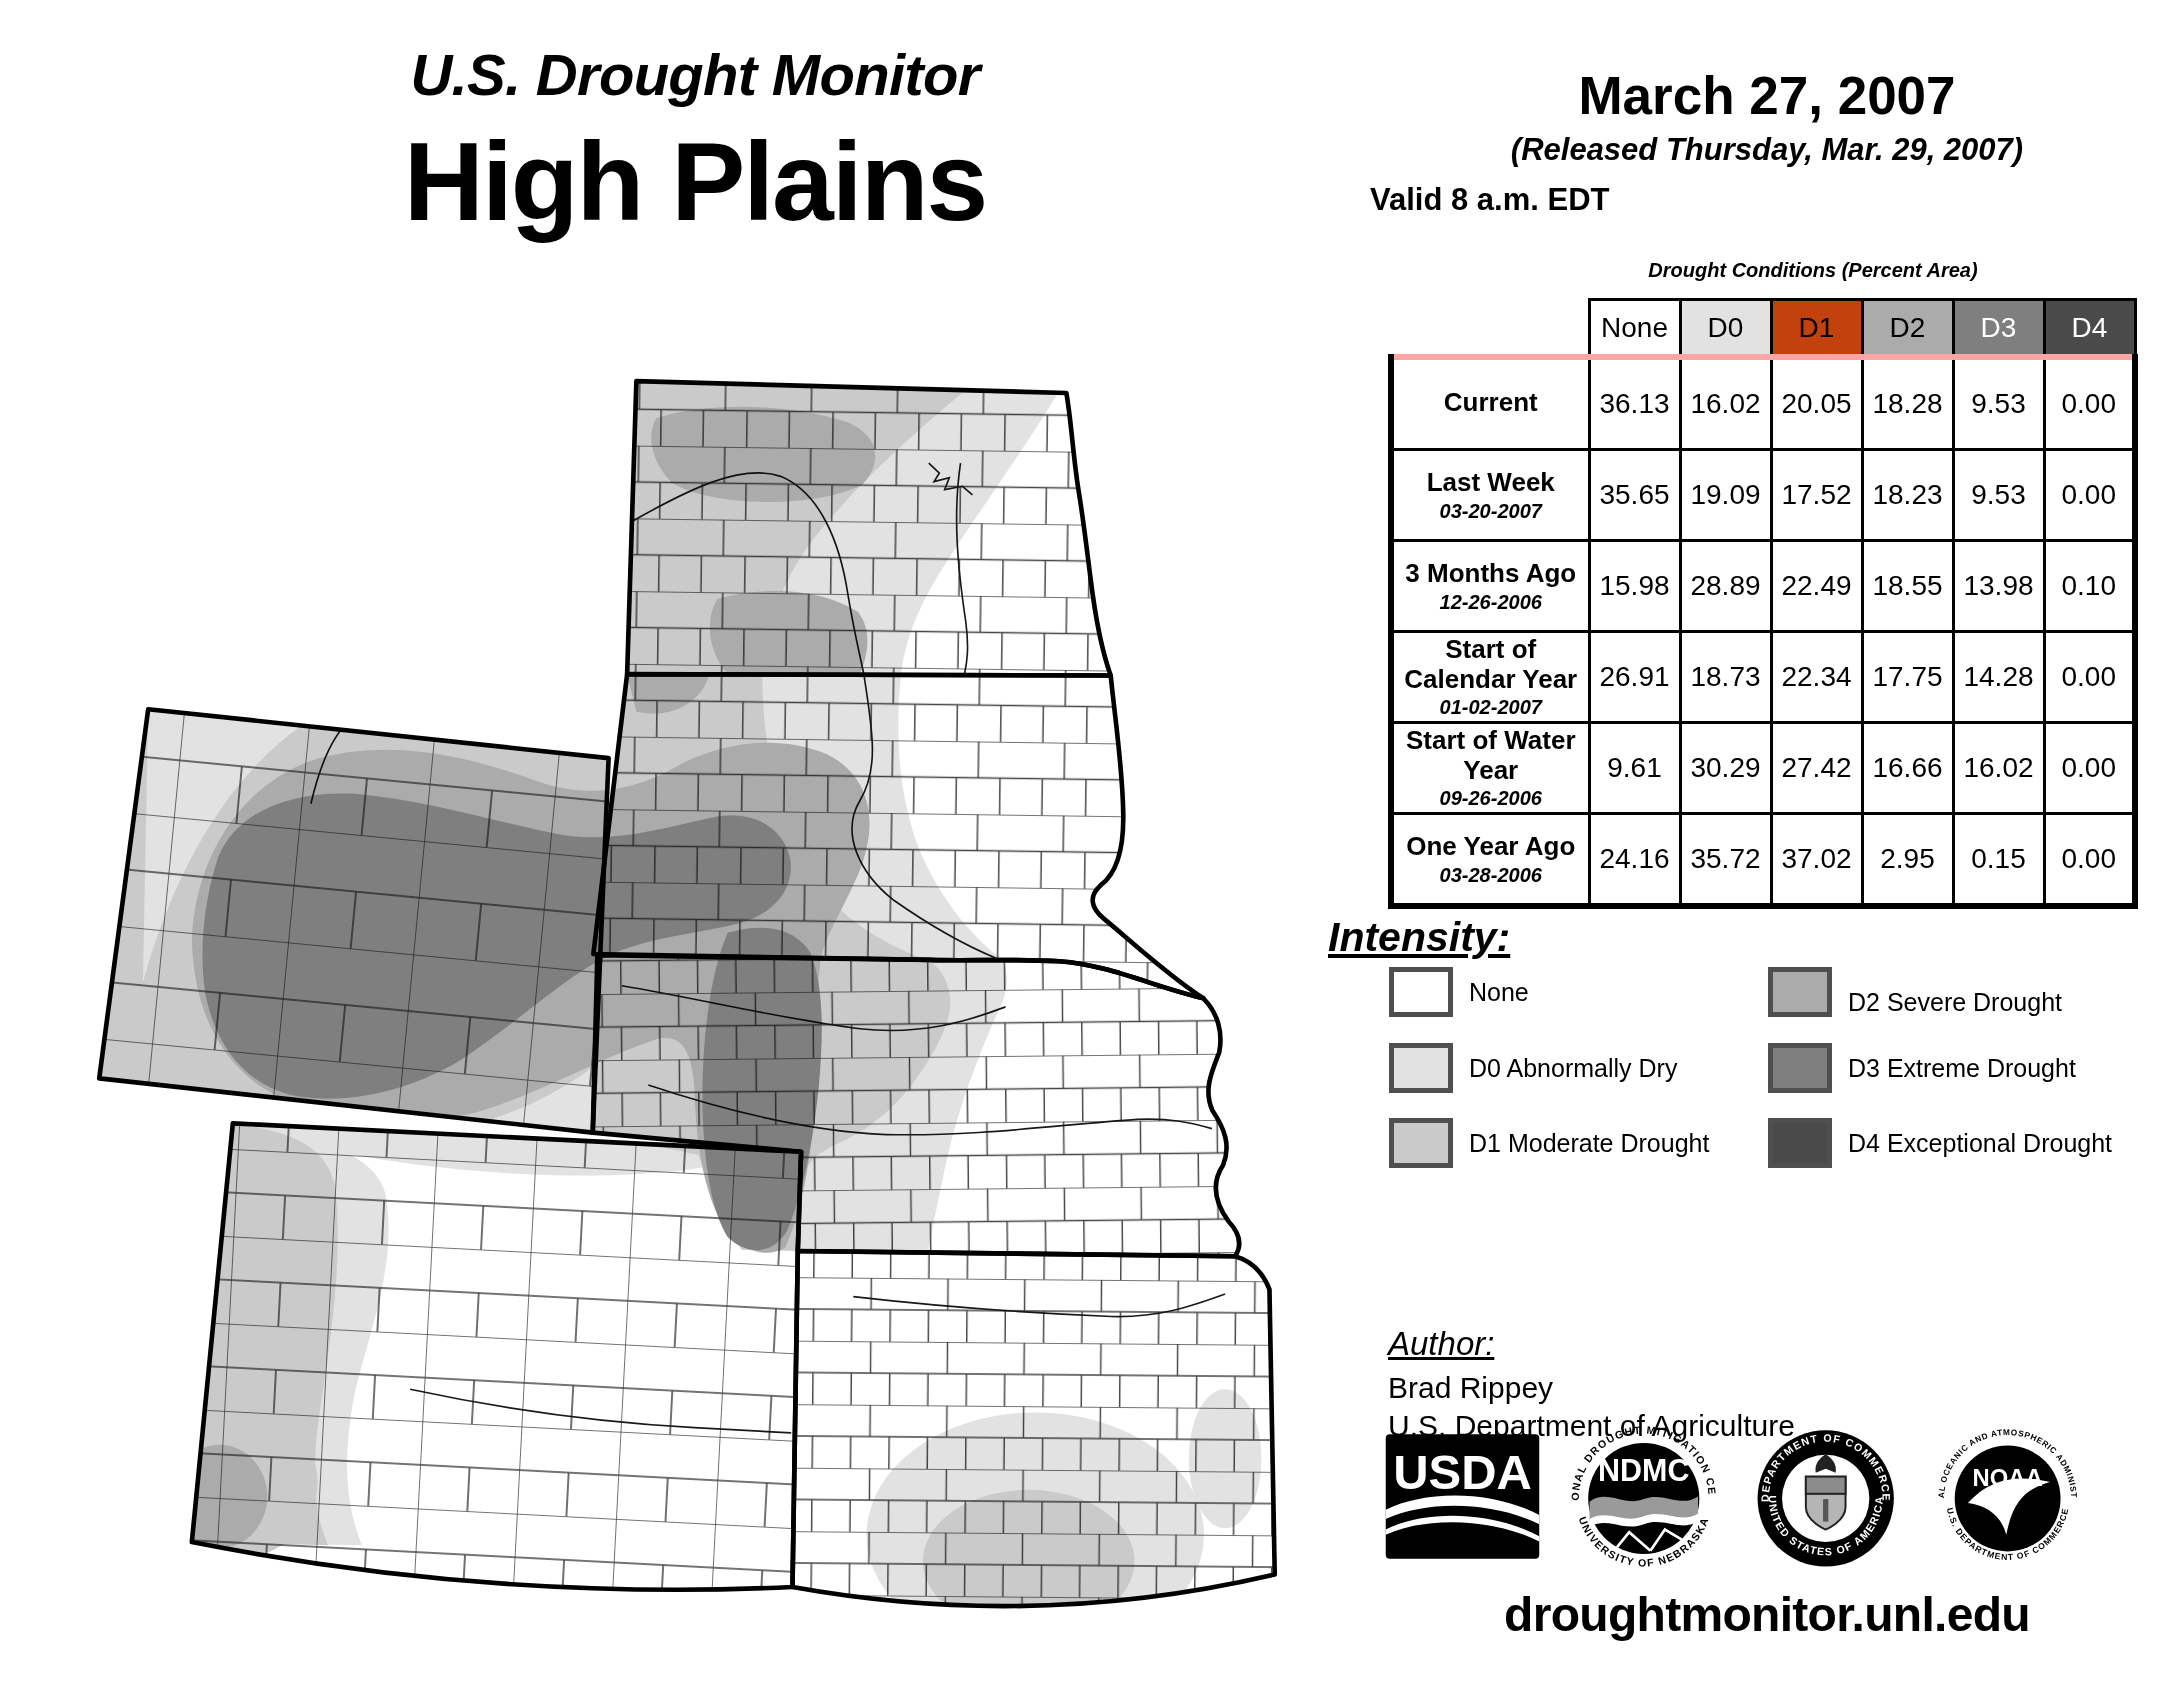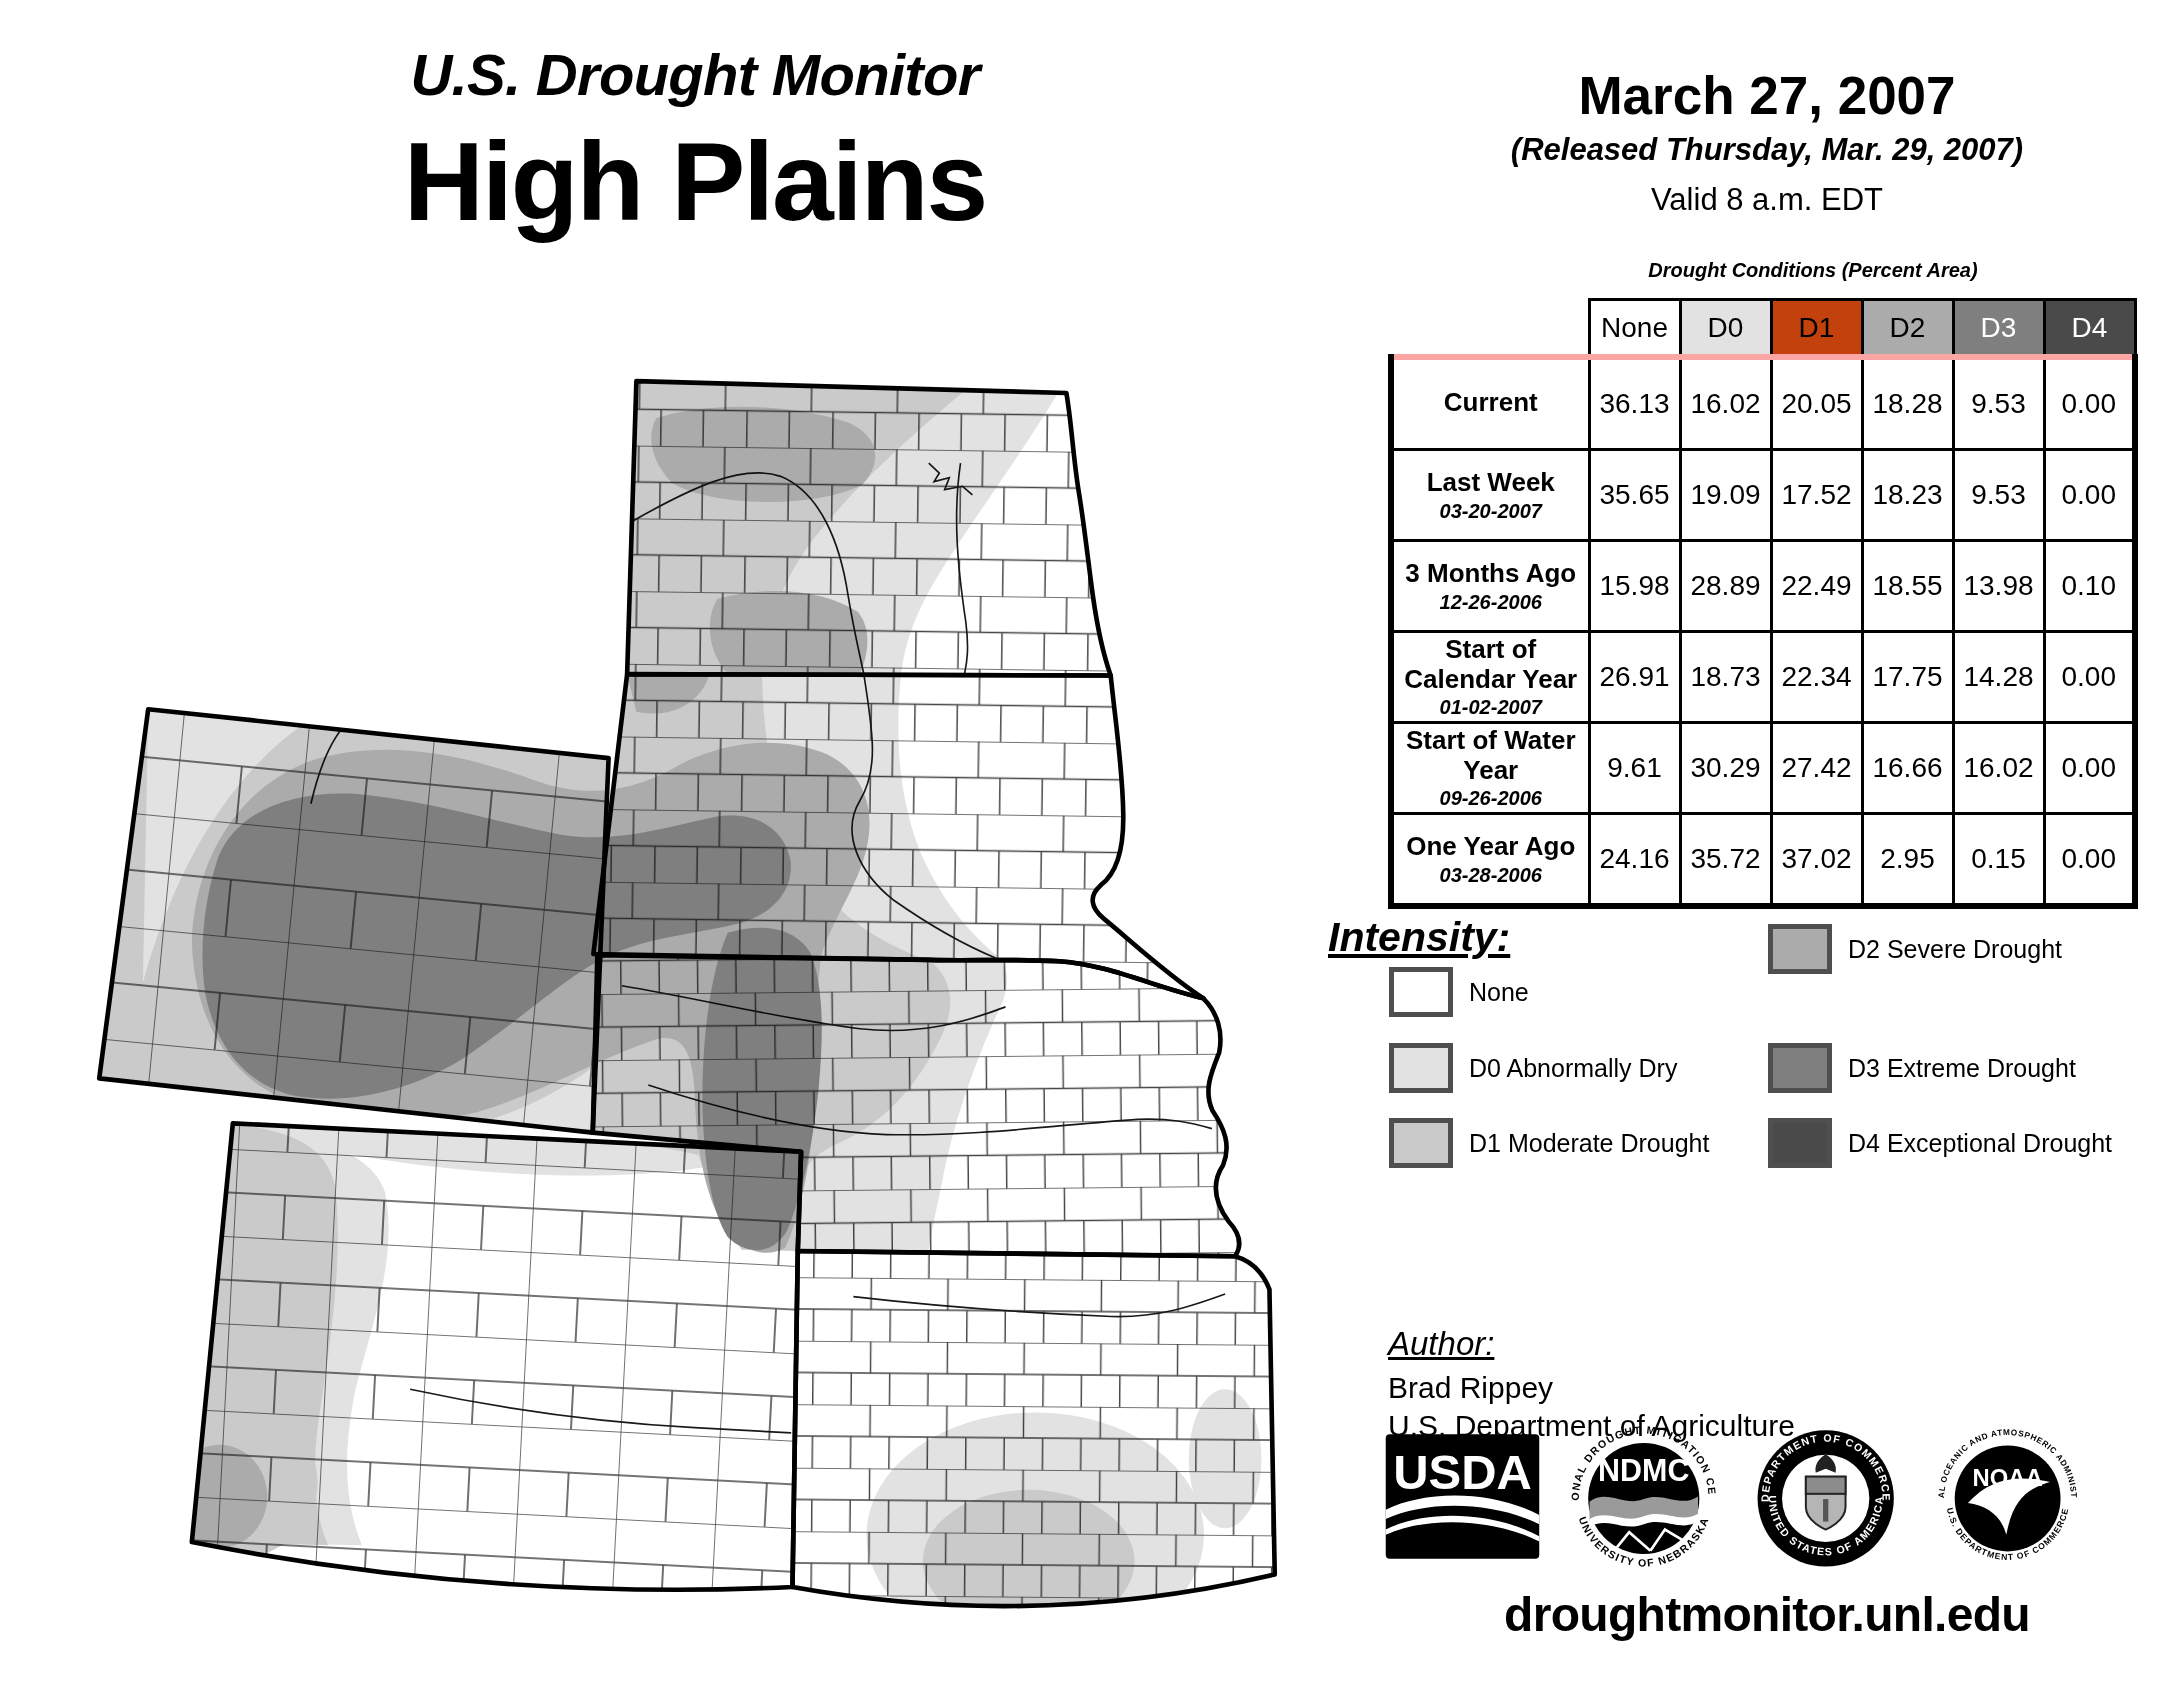--- a/index.html
+++ b/index.html
@@ -9,21 +9,21 @@
 
   
   .map-kicker{left:232px;top:41px;width:926px;text-align:center;
     font-size:58px;font-weight:bold;font-style:italic;letter-spacing:-0.7px;}
   .map-region{left:232px;top:118px;width:926px;text-align:center;
     font-size:111px;font-weight:bold;letter-spacing:-2px;}
 
   
   .date-main{left:1370px;top:65px;width:794px;text-align:center;font-size:53px;font-weight:bold;}
   .date-released{left:1370px;top:132px;width:794px;text-align:center;font-size:31px;font-weight:bold;font-style:italic;}
-  .date-valid{left:1370px;top:182px;width:794px;text-align:center;font-size:31px;font-weight:normal;}
+  .date-valid{left:1370px;top:182px;width:794px;font-size:31px;font-weight:bold;}
 
   
   .tbl-title{left:1482px;top:259px;width:662px;text-align:center;font-size:20px;font-style:italic;font-weight:600;}
   table.drought{border-collapse:collapse;table-layout:fixed;}
   table.drought th,table.drought td{padding:0;text-align:center;vertical-align:middle;}
   table.drought thead th{height:53px;font-size:28px;font-weight:normal;border:3.3px solid #000;}
   table.drought thead th.empty{border:none;background:transparent;}
   table.drought tbody td{height:88px;font-size:28px;background:#fff;border:3.3px solid #000;}
   table.drought tbody td.rowlabel{font-weight:bold;font-size:26px;line-height:1.12;}
   table.drought tbody td:first-child{border-left:6px solid #000;}
@@ -300,21 +300,21 @@
     <div class="legend-label">None</div>
   </div>
   <div class="abs legend-item" style="left:1389px;top:1043px;">
     <div class="sw sw-d0"></div>
     <div class="legend-label">D0 Abnormally Dry</div>
   </div>
   <div class="abs legend-item" style="left:1389px;top:1118px;">
     <div class="sw sw-d1"></div>
     <div class="legend-label">D1 Moderate Drought</div>
   </div>
-  <div class="abs legend-item" style="left:1768px;top:924px;">
+  <div class="abs legend-item" style="left:1768px;top:967px;align-items:flex-end;">
     <div class="sw sw-d2"></div>
     <div class="legend-label">D2 Severe Drought</div>
   </div>
   <div class="abs legend-item" style="left:1768px;top:1043px;">
     <div class="sw sw-d3"></div>
     <div class="legend-label">D3 Extreme Drought</div>
   </div>
   <div class="abs legend-item" style="left:1768px;top:1118px;">
     <div class="sw sw-d4"></div>
     <div class="legend-label">D4 Exceptional Drought</div>

